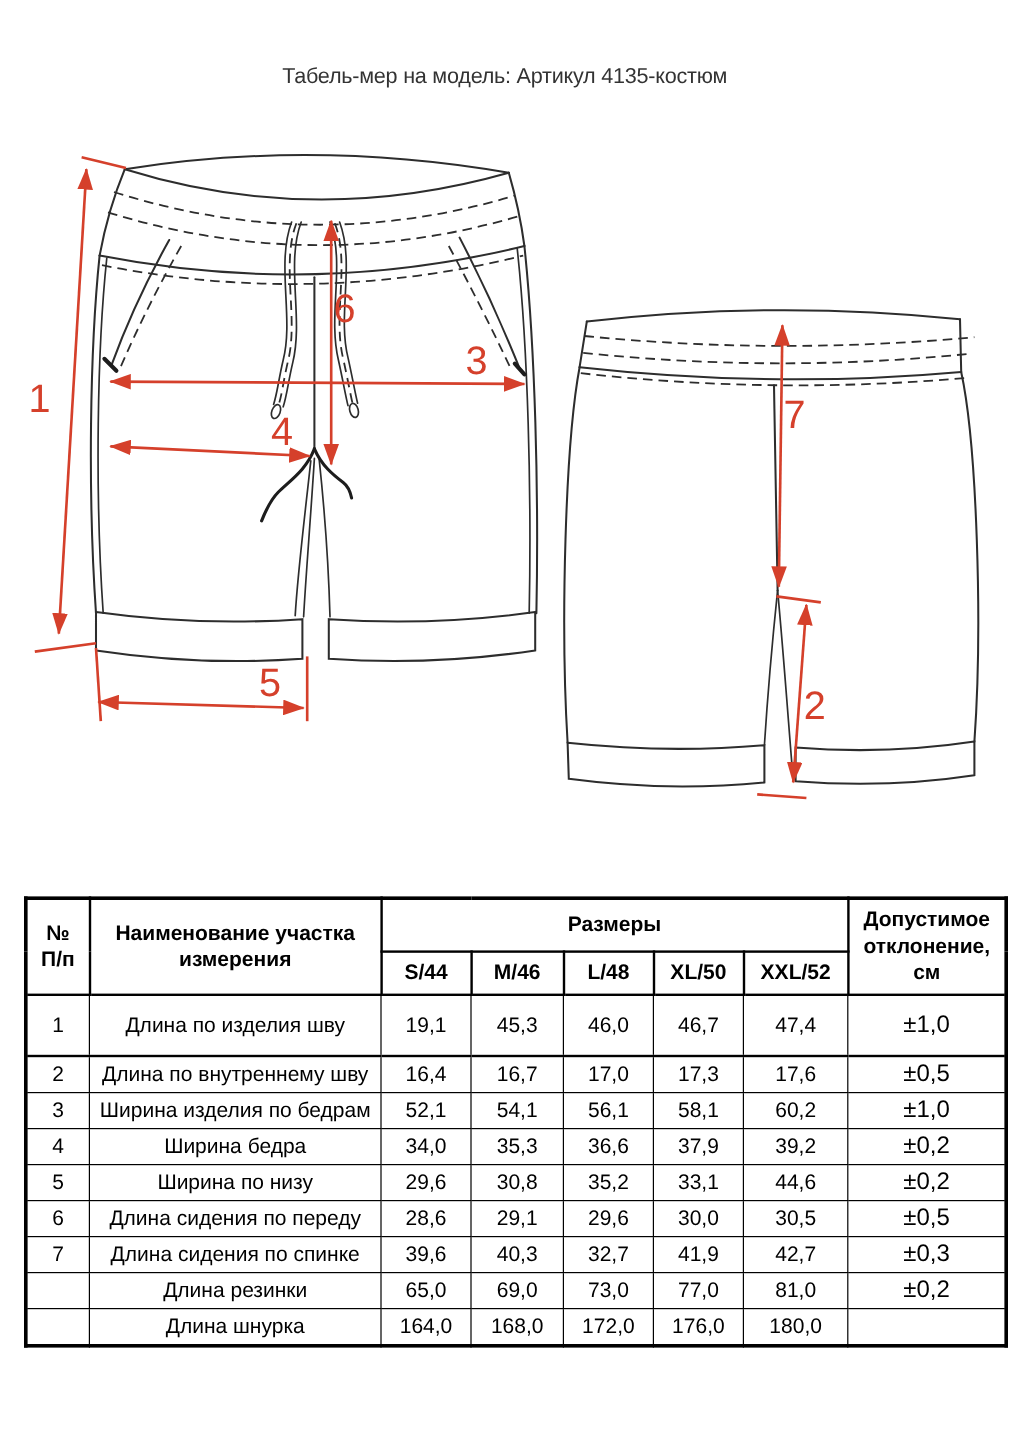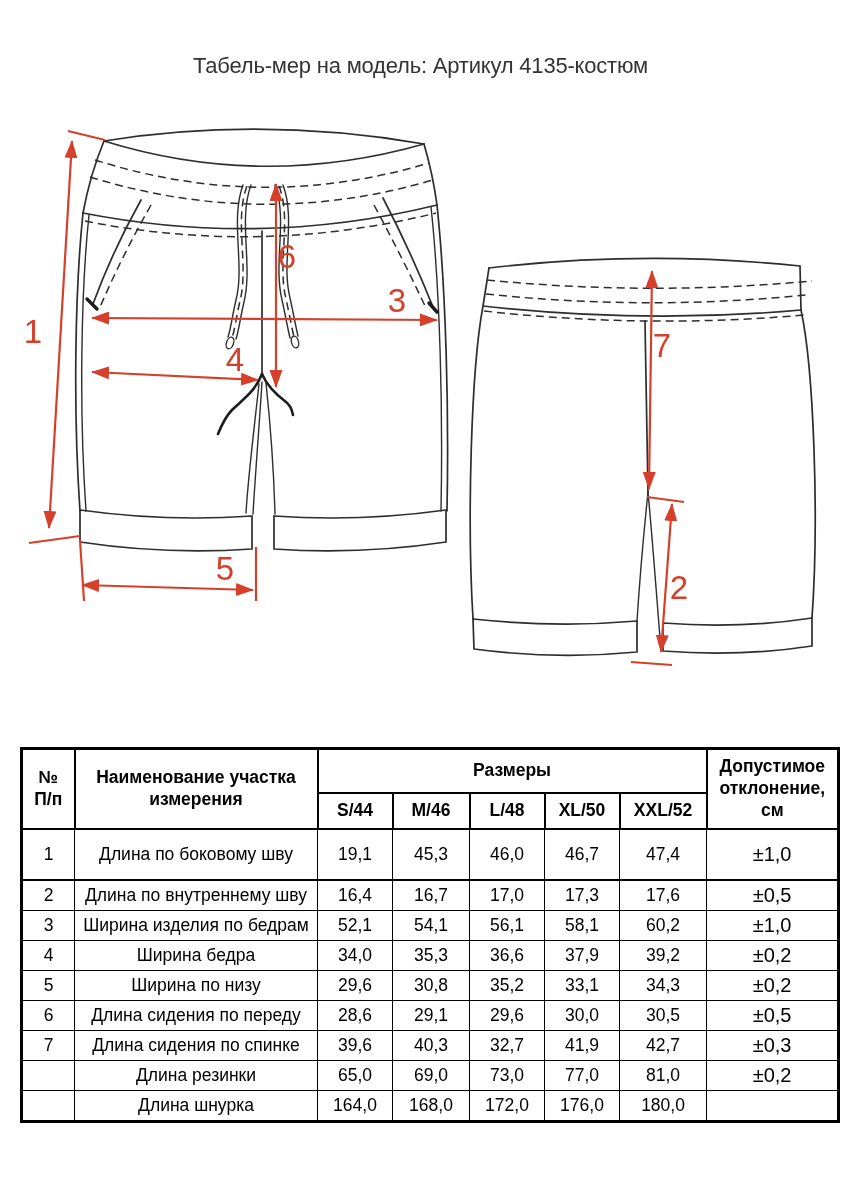--- a/index.html
+++ b/index.html
@@ -2,21 +2,21 @@
 <html><head>
 <meta charset="utf-8">
 <style>
   html,body{margin:0;padding:0;}
   body{
     width:841px;height:1200px;position:relative;background:#ffffff;
     font-family:"Liberation Sans",sans-serif;color:#000;overflow:hidden;
   }
   .page-title{
     position:absolute;left:0;top:53px;width:841px;text-align:center;
-    font-size:22px;letter-spacing:-0.2px;color:#333333;white-space:nowrap;
+    font-size:18px;letter-spacing:-0.2px;color:#333333;white-space:nowrap;
   }
   svg.drawing{position:absolute;}
   #front-svg{left:15px;top:110px;}
   #back-svg{left:460px;top:245px;}
   .outline{stroke:#2d2d2d;stroke-width:1.7;fill:none;stroke-linecap:round;}
   .outline-thin{stroke:#2d2d2d;stroke-width:1.4;fill:none;stroke-linecap:round;}
   .stitch{stroke:#2d2d2d;stroke-width:1.5;fill:none;stroke-dasharray:8 5;}
   .bartack{stroke:#1d1d1d;stroke-width:3.4;fill:none;stroke-linecap:round;}
   .tie{stroke:#1d1d1d;stroke-width:2.6;fill:none;stroke-linecap:round;}
   .dim{stroke:#d5402b;stroke-width:2.2;fill:none;}
@@ -192,21 +192,21 @@
       <th class="size-col">S/44</th>
       <th class="size-col">M/46</th>
       <th class="size-col">L/48</th>
       <th class="size-col">XL/50</th>
       <th class="size-col">XXL/52</th>
     </tr>
   </thead>
   <tbody>
     <tr class="tall">
       <td>1</td>
-      <td class="name">Длина по боковому шву</td>
+      <td class="name">Длина по изделия шву</td>
       <td>19,1</td>
       <td>45,3</td>
       <td>46,0</td>
       <td>46,7</td>
       <td>47,4</td>
       <td class="tol">±1,0</td>
     </tr>
     <tr>
       <td>2</td>
       <td class="name">Длина по внутреннему шву</td>
@@ -237,21 +237,21 @@
       <td>39,2</td>
       <td class="tol">±0,2</td>
     </tr>
     <tr>
       <td>5</td>
       <td class="name">Ширина по низу</td>
       <td>29,6</td>
       <td>30,8</td>
       <td>35,2</td>
       <td>33,1</td>
-      <td>34,3</td>
+      <td>44,6</td>
       <td class="tol">±0,2</td>
     </tr>
     <tr>
       <td>6</td>
       <td class="name">Длина сидения по переду</td>
       <td>28,6</td>
       <td>29,1</td>
       <td>29,6</td>
       <td>30,0</td>
       <td>30,5</td>

